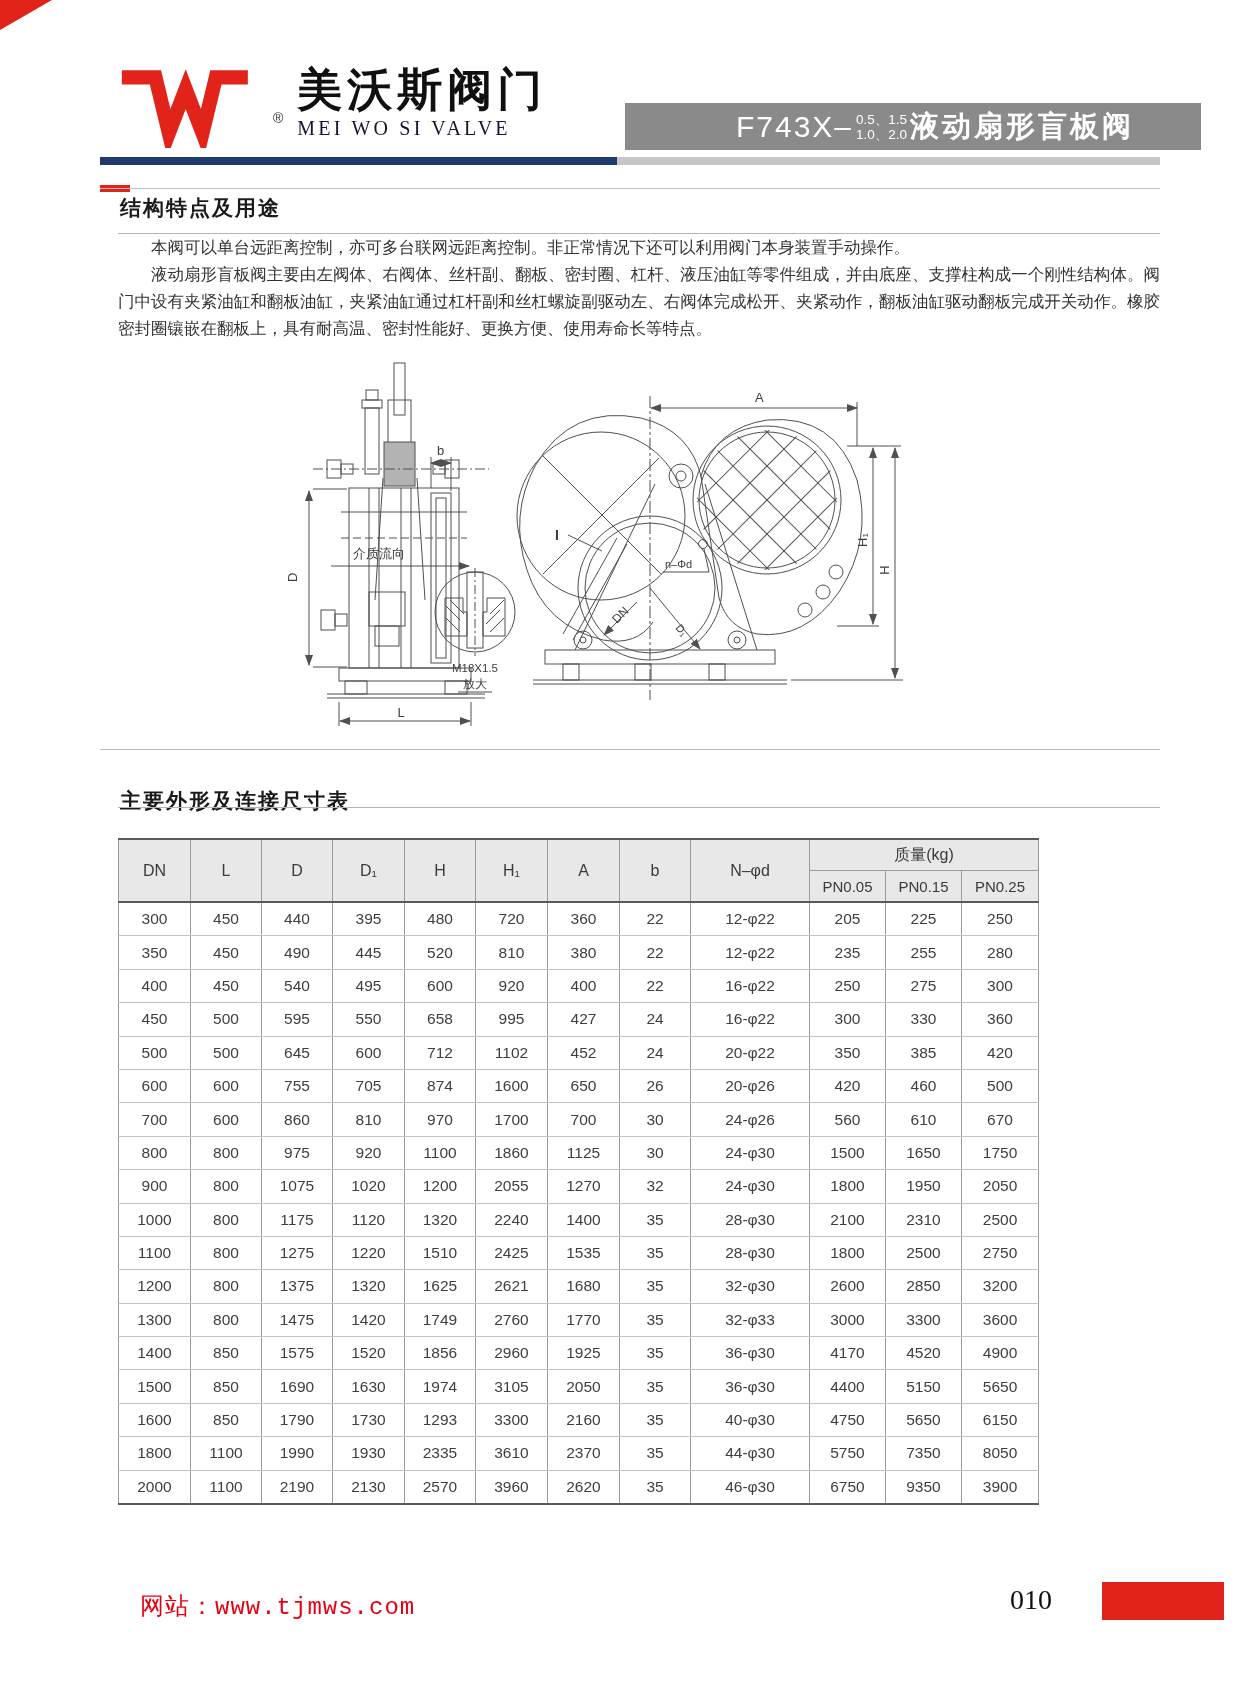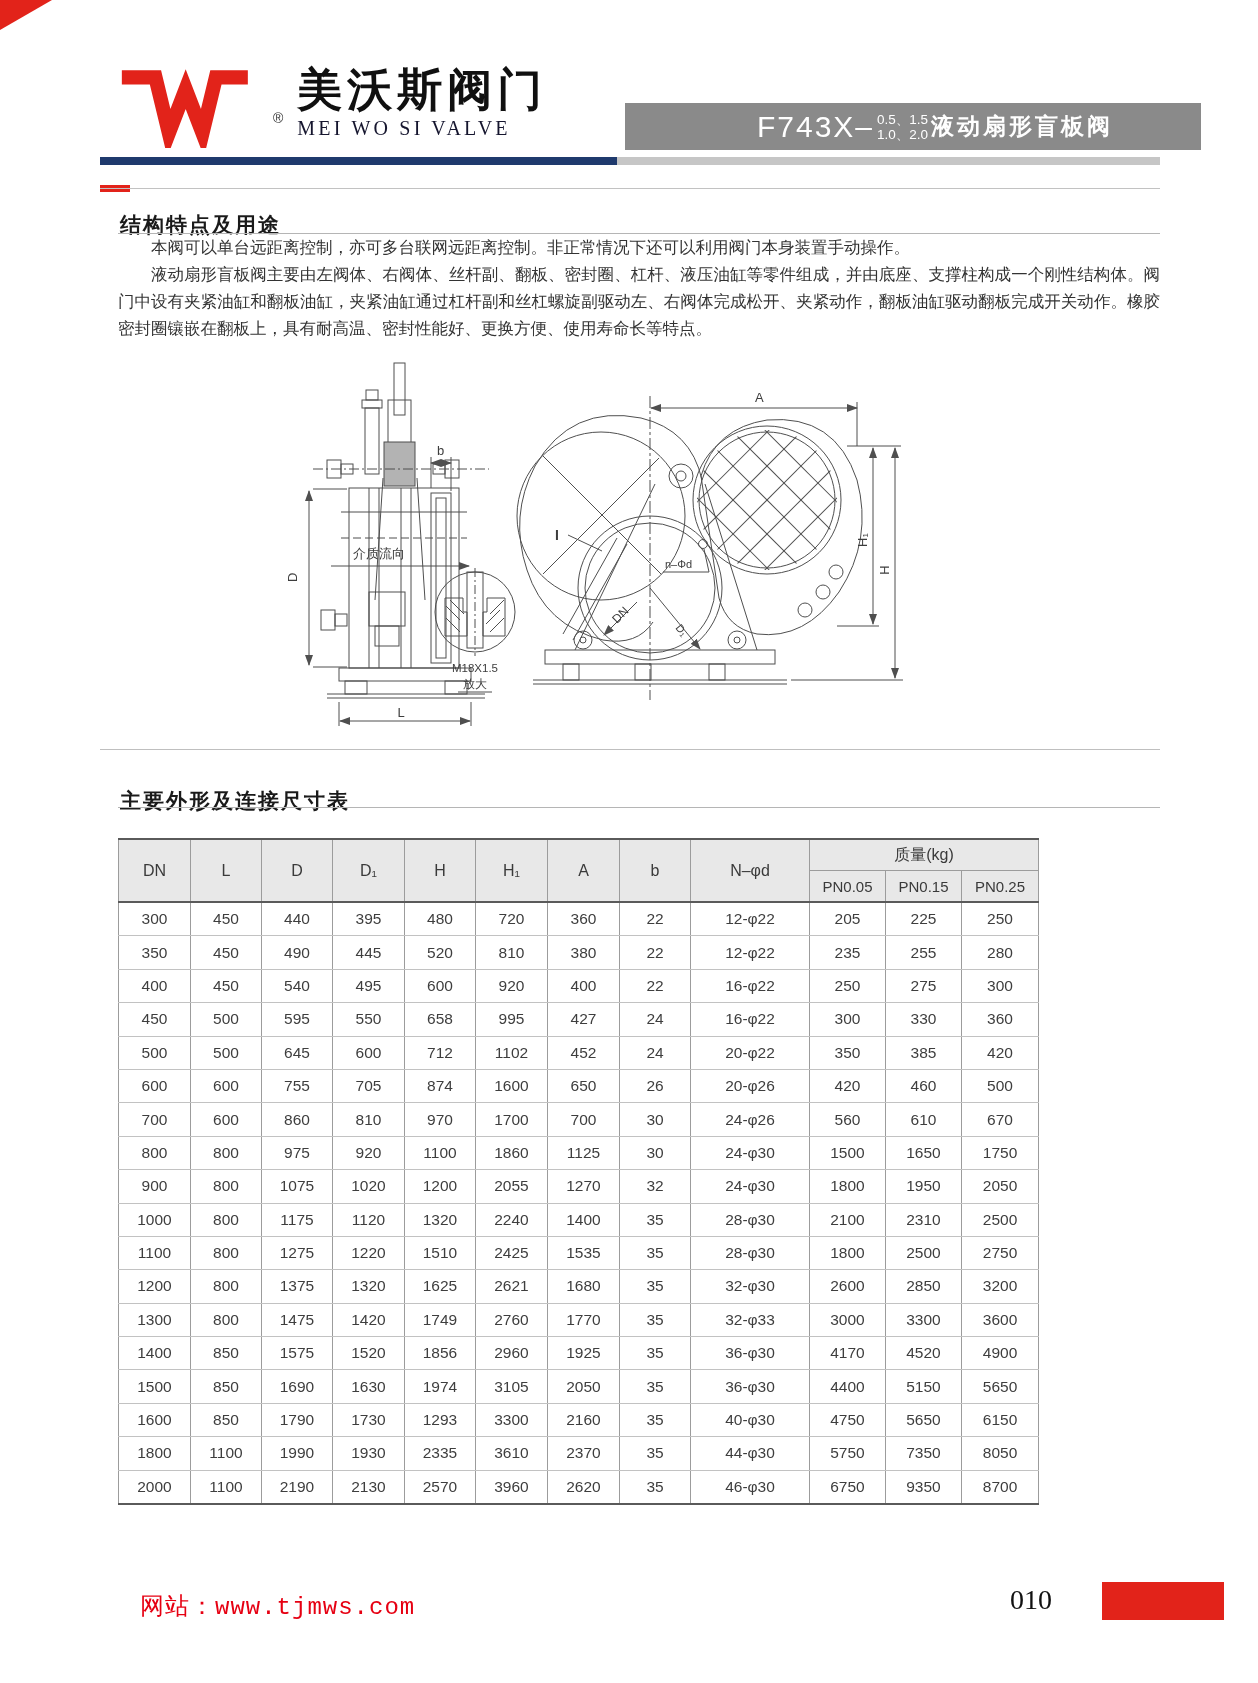--- a/index.html
+++ b/index.html
@@ -15,32 +15,32 @@
   .logo-text{margin-left:4px;}
   .cn-name{font-size:45px;font-weight:700;letter-spacing:5px;color:#101010;line-height:1.15;
            font-family:"DejaVu Sans",sans-serif;}
   .en-name{font-size:20px;letter-spacing:3.2px;color:#15152e;margin-top:1px;
            font-family:"Liberation Serif","DejaVu Serif",serif;}
   .banner{position:absolute;left:625px;top:103px;width:532px;height:47px;background:#8a8a8a;
           display:flex;align-items:center;justify-content:center;color:#fff;white-space:nowrap;padding-left:44px;}
   .banner .model{font-size:30px;letter-spacing:2px;}
   .banner .frac{display:inline-flex;flex-direction:column;font-size:13.5px;line-height:15px;
                 margin:0 3px;text-align:left;}
-  .banner .pname{font-size:23px;font-weight:700;letter-spacing:3px;}
+  .banner .pname{font-size:29px;font-weight:700;letter-spacing:3px;}
   .rule{position:absolute;left:100px;top:157px;width:1060px;height:8px;display:flex;}
   .rule .navy{width:517px;height:8px;background:#1f3a6d;}
   .rule .grayseg{flex:1;height:8px;background:#c6c6c6;}
   
   .divider1{position:absolute;left:100px;top:185px;width:1060px;height:7px;}
   .divider1 .redcap{position:absolute;left:0;top:0;width:30px;height:7px;background:#e2231a;}
   .divider1 .ln{position:absolute;left:0;top:3px;width:1060px;height:1px;background:#c2c2c2;}
   .divider2{position:absolute;left:100px;top:749px;width:1060px;height:1px;background:#bfbfbf;}
   .sec-title{position:absolute;left:120px;font-size:21px;font-weight:700;color:#1a1a1a;
              letter-spacing:2px;}
-  .t1{top:195px;margin-top:16px;}
+  .t1{top:178px;margin-top:16px;}
   .t2{top:770px;}
   .underline1{position:absolute;left:118px;top:233px;width:1042px;height:1px;background:#b5b5b5;}
   .underline2{position:absolute;left:118px;top:807px;width:1042px;height:1px;background:#b5b5b5;}
   .features{position:absolute;left:118px;top:234px;width:1042px;font-size:16.5px;line-height:27px;
             color:#333;text-align:justify;}
   .features p{margin:0;text-indent:2em;}
   
   .dwg{position:absolute;}
   .dwg text{font-family:"Liberation Sans","DejaVu Sans",sans-serif;fill:#3d3d3d;}
   .sideview{left:283px;top:360px;}
@@ -558,21 +558,21 @@
           <td>1100</td>
           <td>2190</td>
           <td>2130</td>
           <td>2570</td>
           <td>3960</td>
           <td>2620</td>
           <td>35</td>
           <td>46-φ30</td>
           <td>6750</td>
           <td>9350</td>
-          <td>8700</td>
+          <td>3900</td>
         </tr>
       </tbody>
   </table>
 
   <div class="website"><span>网站：</span><span>www.tjmws.com</span></div>
   <div class="pageno">010</div>
   <div class="redblock"></div>
 
 </div>
 

